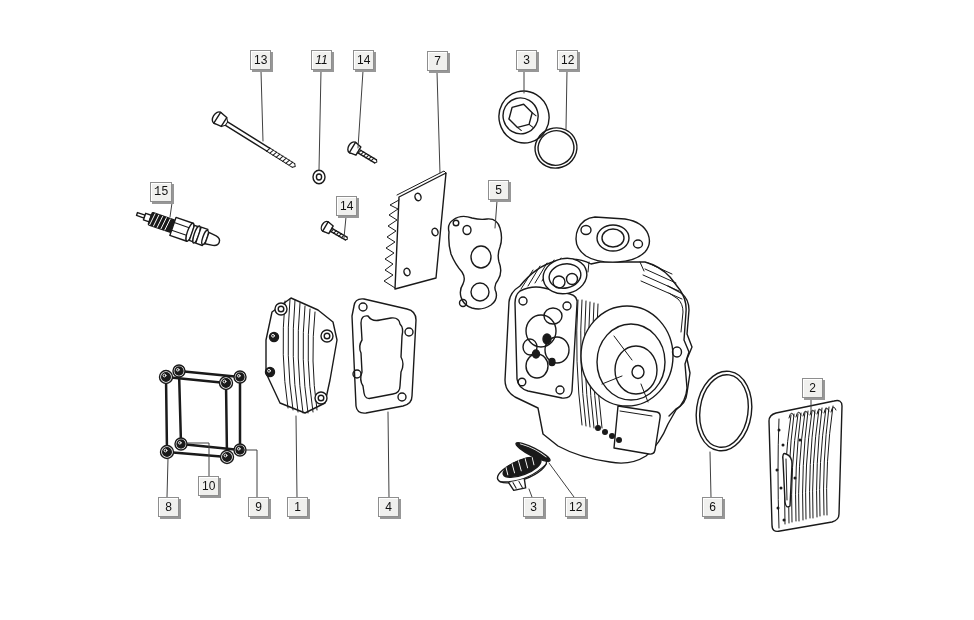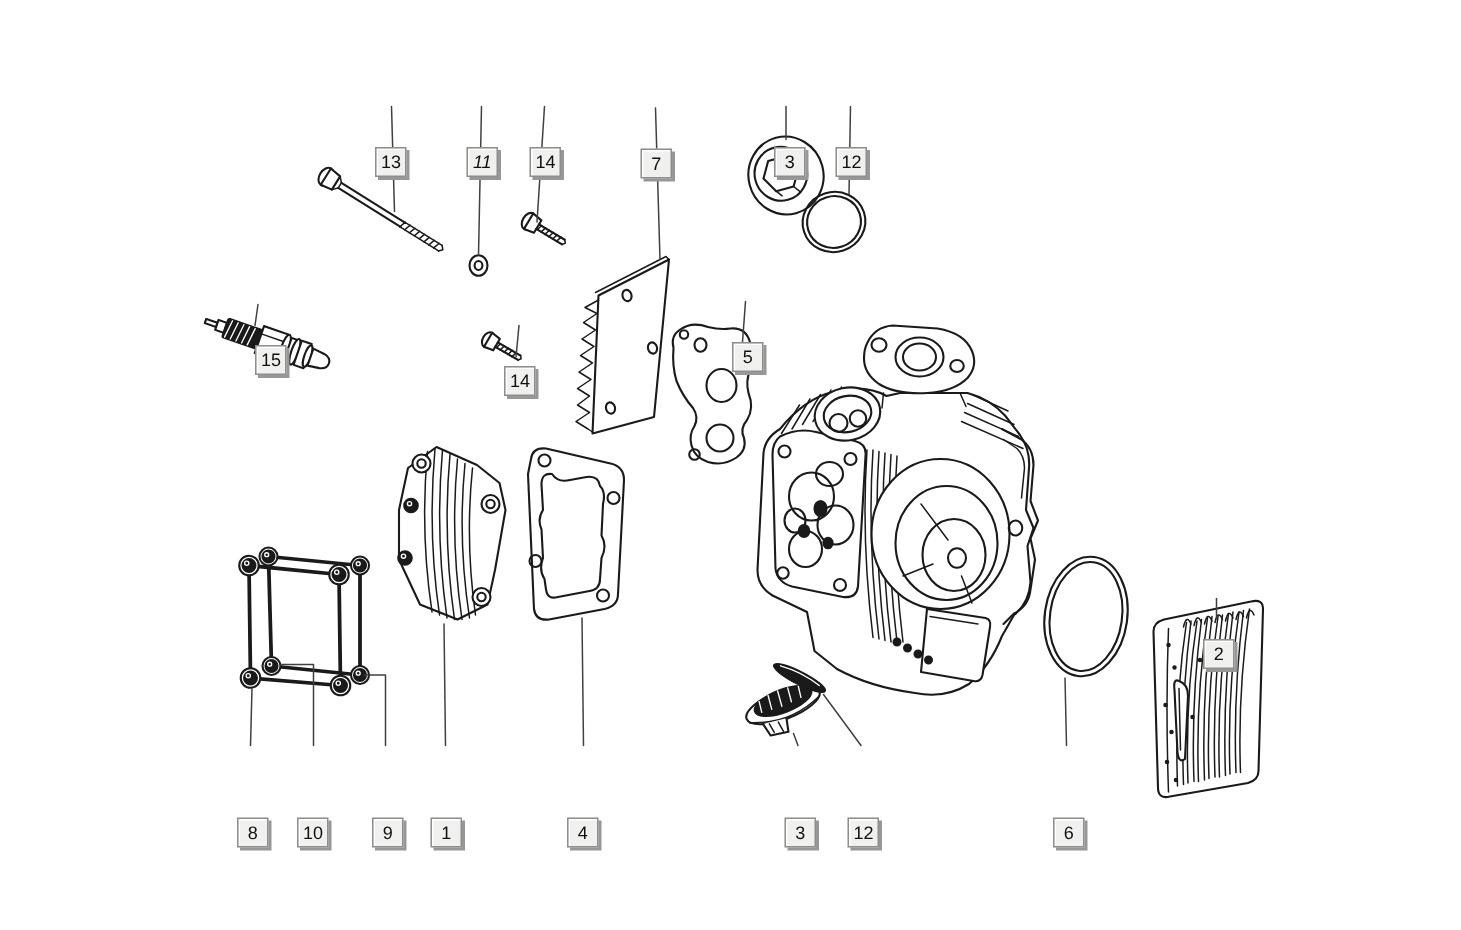--- a/index.html
+++ b/index.html
@@ -12,21 +12,21 @@
   .fd{fill:#1a1a1a;stroke:#1a1a1a;}
   .thin{stroke-width:1;}
   .thick{stroke-width:2.5;}
   .wline{stroke:#ffffff;stroke-width:0.9;}
   .leader{stroke:#404040;stroke-width:1;fill:none;}
   .callout{
       position:absolute;min-width:13px;height:18px;padding:0 3px;
       display:flex;align-items:center;justify-content:center;
       background:#f0f0ee;border:1px solid #8e8e8e;
       box-shadow:inset 1px 1px 0 #ffffff,2px 2px 0 #979797;
-      font-size:12px;line-height:18px;color:#111111;cursor:pointer;user-select:none;margin-top:48px;}
+      font-size:12px;line-height:18px;color:#111111;cursor:pointer;user-select:none;}
 </style>
 </head>
 <body>
 
 <div class="stage">
 
 <svg width="974" height="620" viewBox="0 0 974 620">
 
   <g transform="translate(224,122) rotate(32)">
     <ellipse class="fw" cx="-8" cy="0" rx="4.2" ry="6.4"></ellipse>
@@ -260,26 +260,26 @@
       </g>
 </svg>
 
 <div id="callout-layer">
       <div class="callout" style="left: 250px; top: 50px;">13</div>
       <div class="callout" style="left: 311px; top: 50px; font-style: italic;">11</div>
       <div class="callout" style="left: 353px; top: 50px;">14</div>
       <div class="callout" style="left: 427px; top: 51px;">7</div>
       <div class="callout" style="left: 516px; top: 50px;">3</div>
       <div class="callout" style="left: 557px; top: 50px;">12</div>
-      <div class="callout" style="left: 170px; top: 182px;">15</div>
+      <div class="callout" style="left: 150px; top: 182px; font-family: Liberation Mono, monospace;">15</div>
       <div class="callout" style="left: 488px; top: 180px;">5</div>
       <div class="callout" style="left: 336px; top: 196px;">14</div>
       <div class="callout" style="left: 802px; top: 378px;">2</div>
       <div class="callout" style="left: 158px; top: 497px;">8</div>
-      <div class="callout" style="left: 198px; top: 497px;">10</div>
+      <div class="callout" style="left: 198px; top: 476px;">10</div>
       <div class="callout" style="left: 248px; top: 497px;">9</div>
       <div class="callout" style="left: 287px; top: 497px;">1</div>
       <div class="callout" style="left: 378px; top: 497px;">4</div>
       <div class="callout" style="left: 523px; top: 497px;">3</div>
       <div class="callout" style="left: 565px; top: 497px;">12</div>
       <div class="callout" style="left: 702px; top: 497px;">6</div>
     </div>
 
 </div>
 

